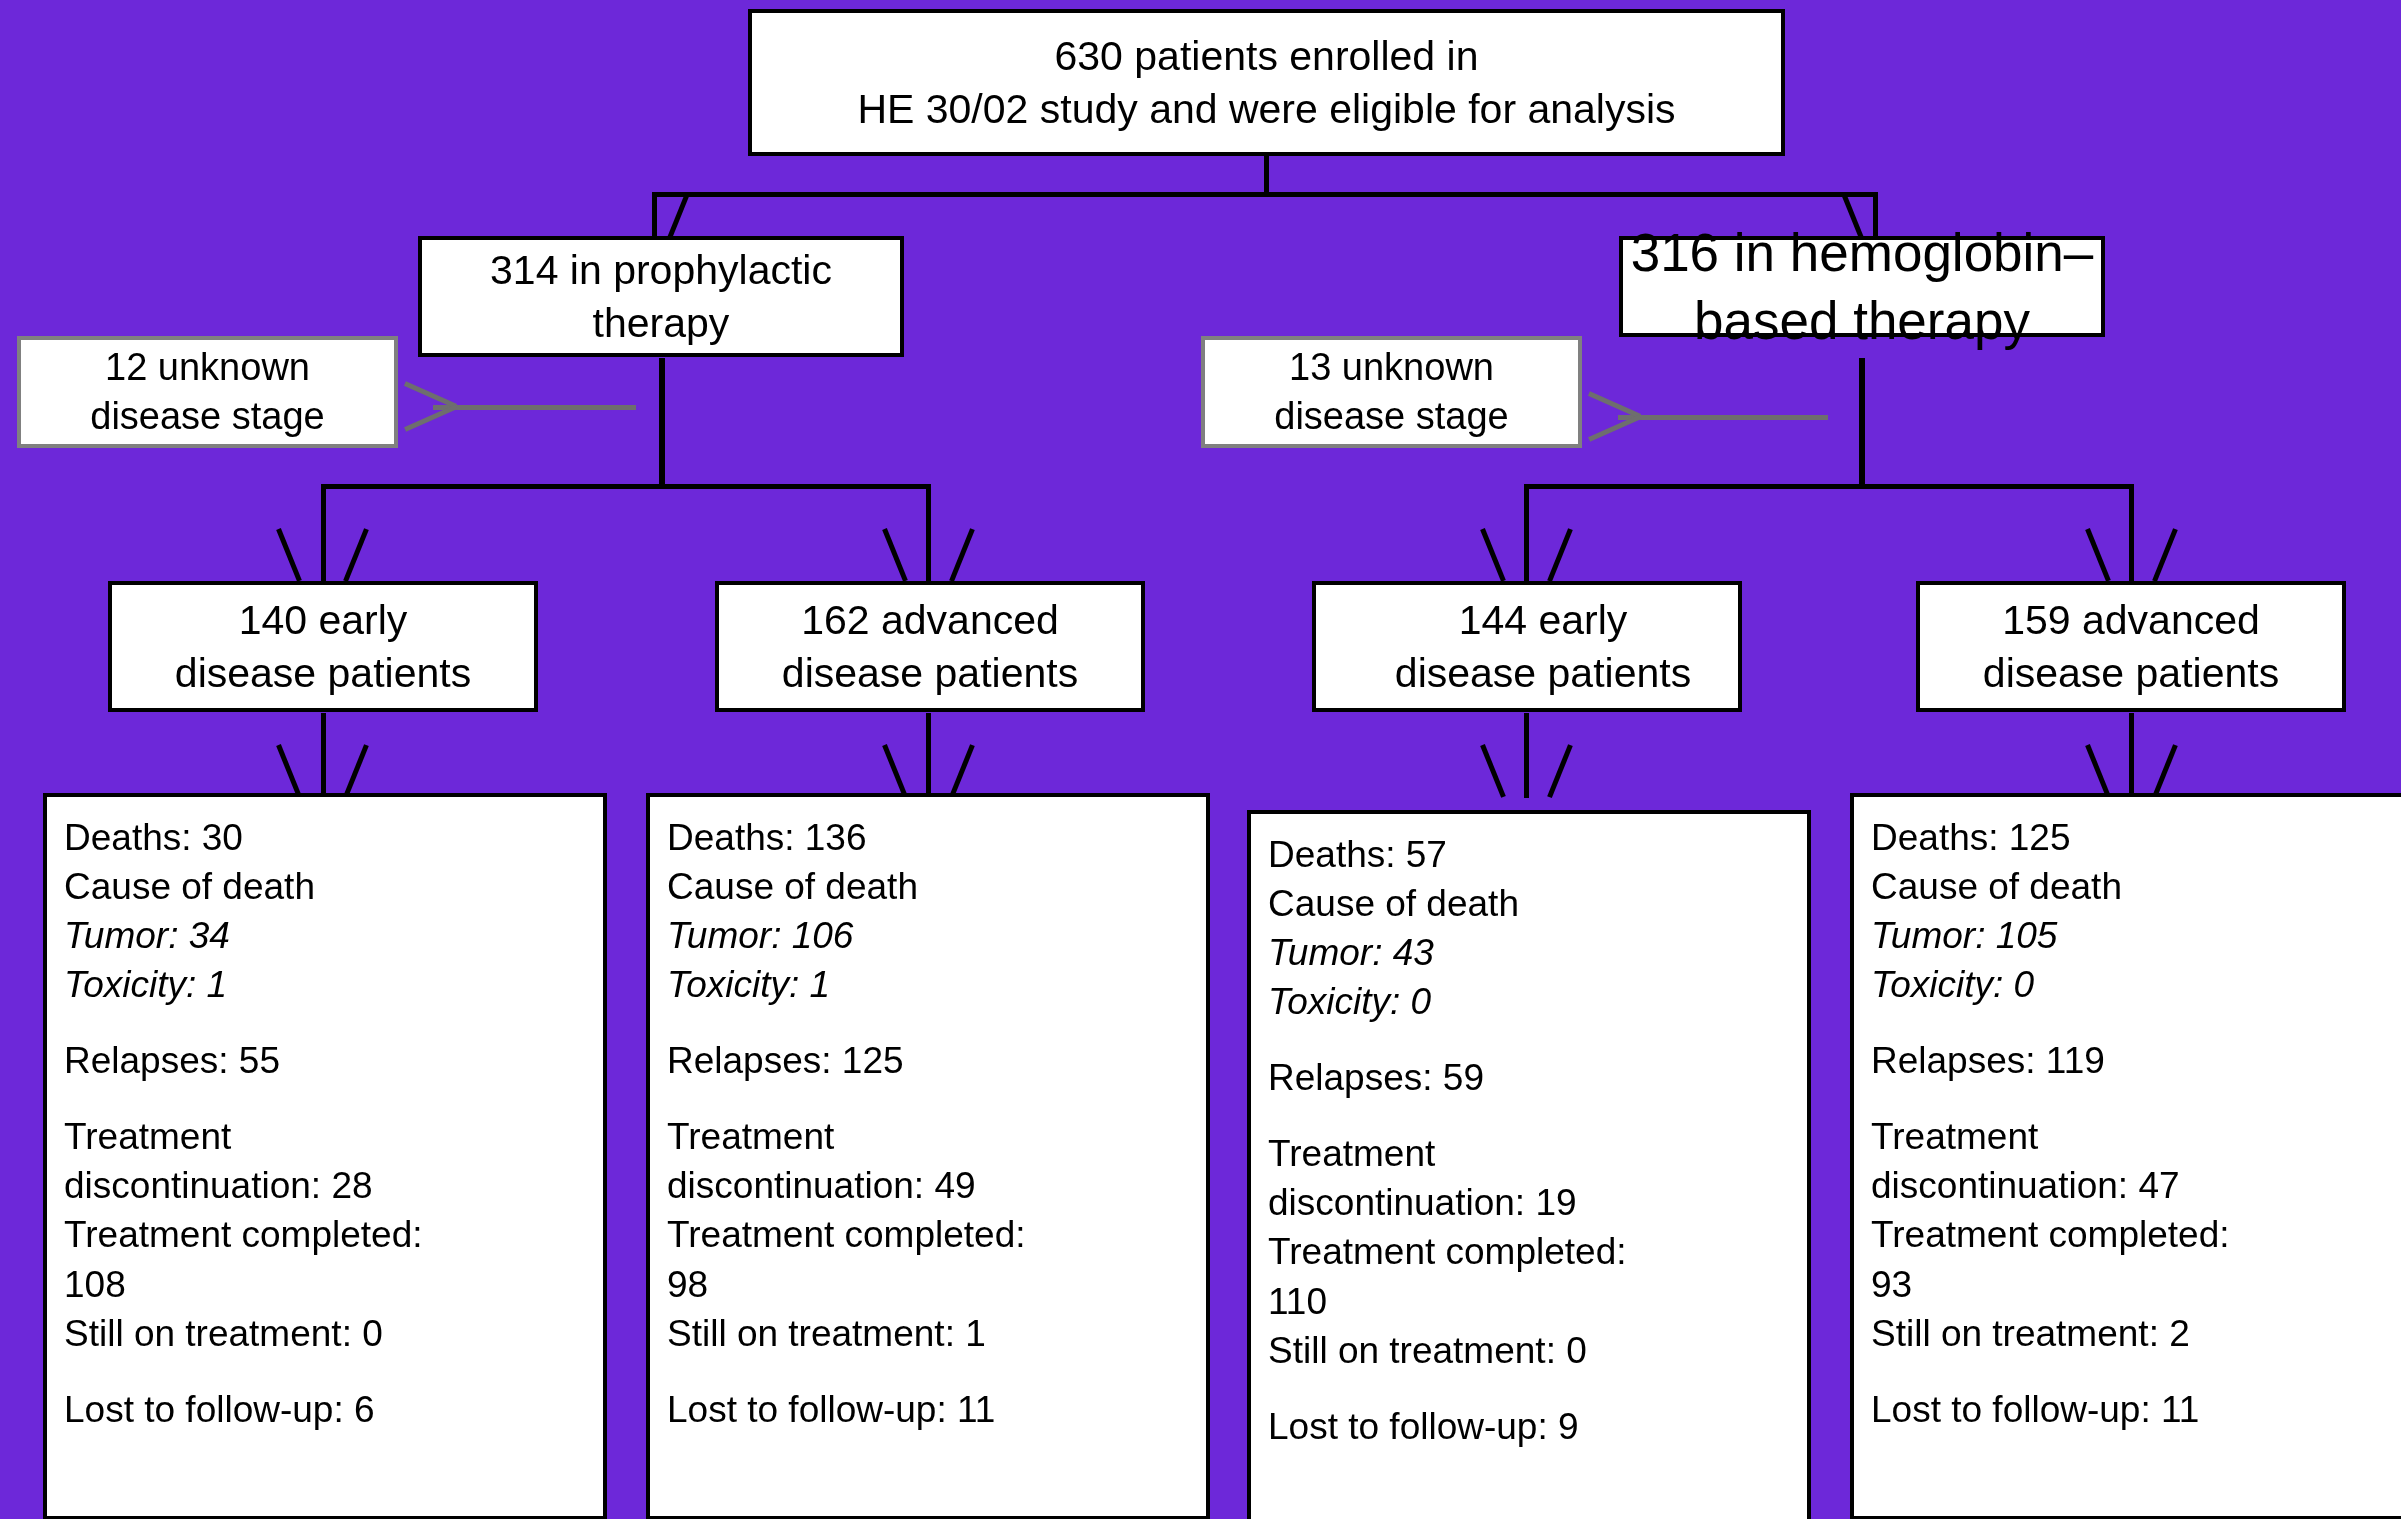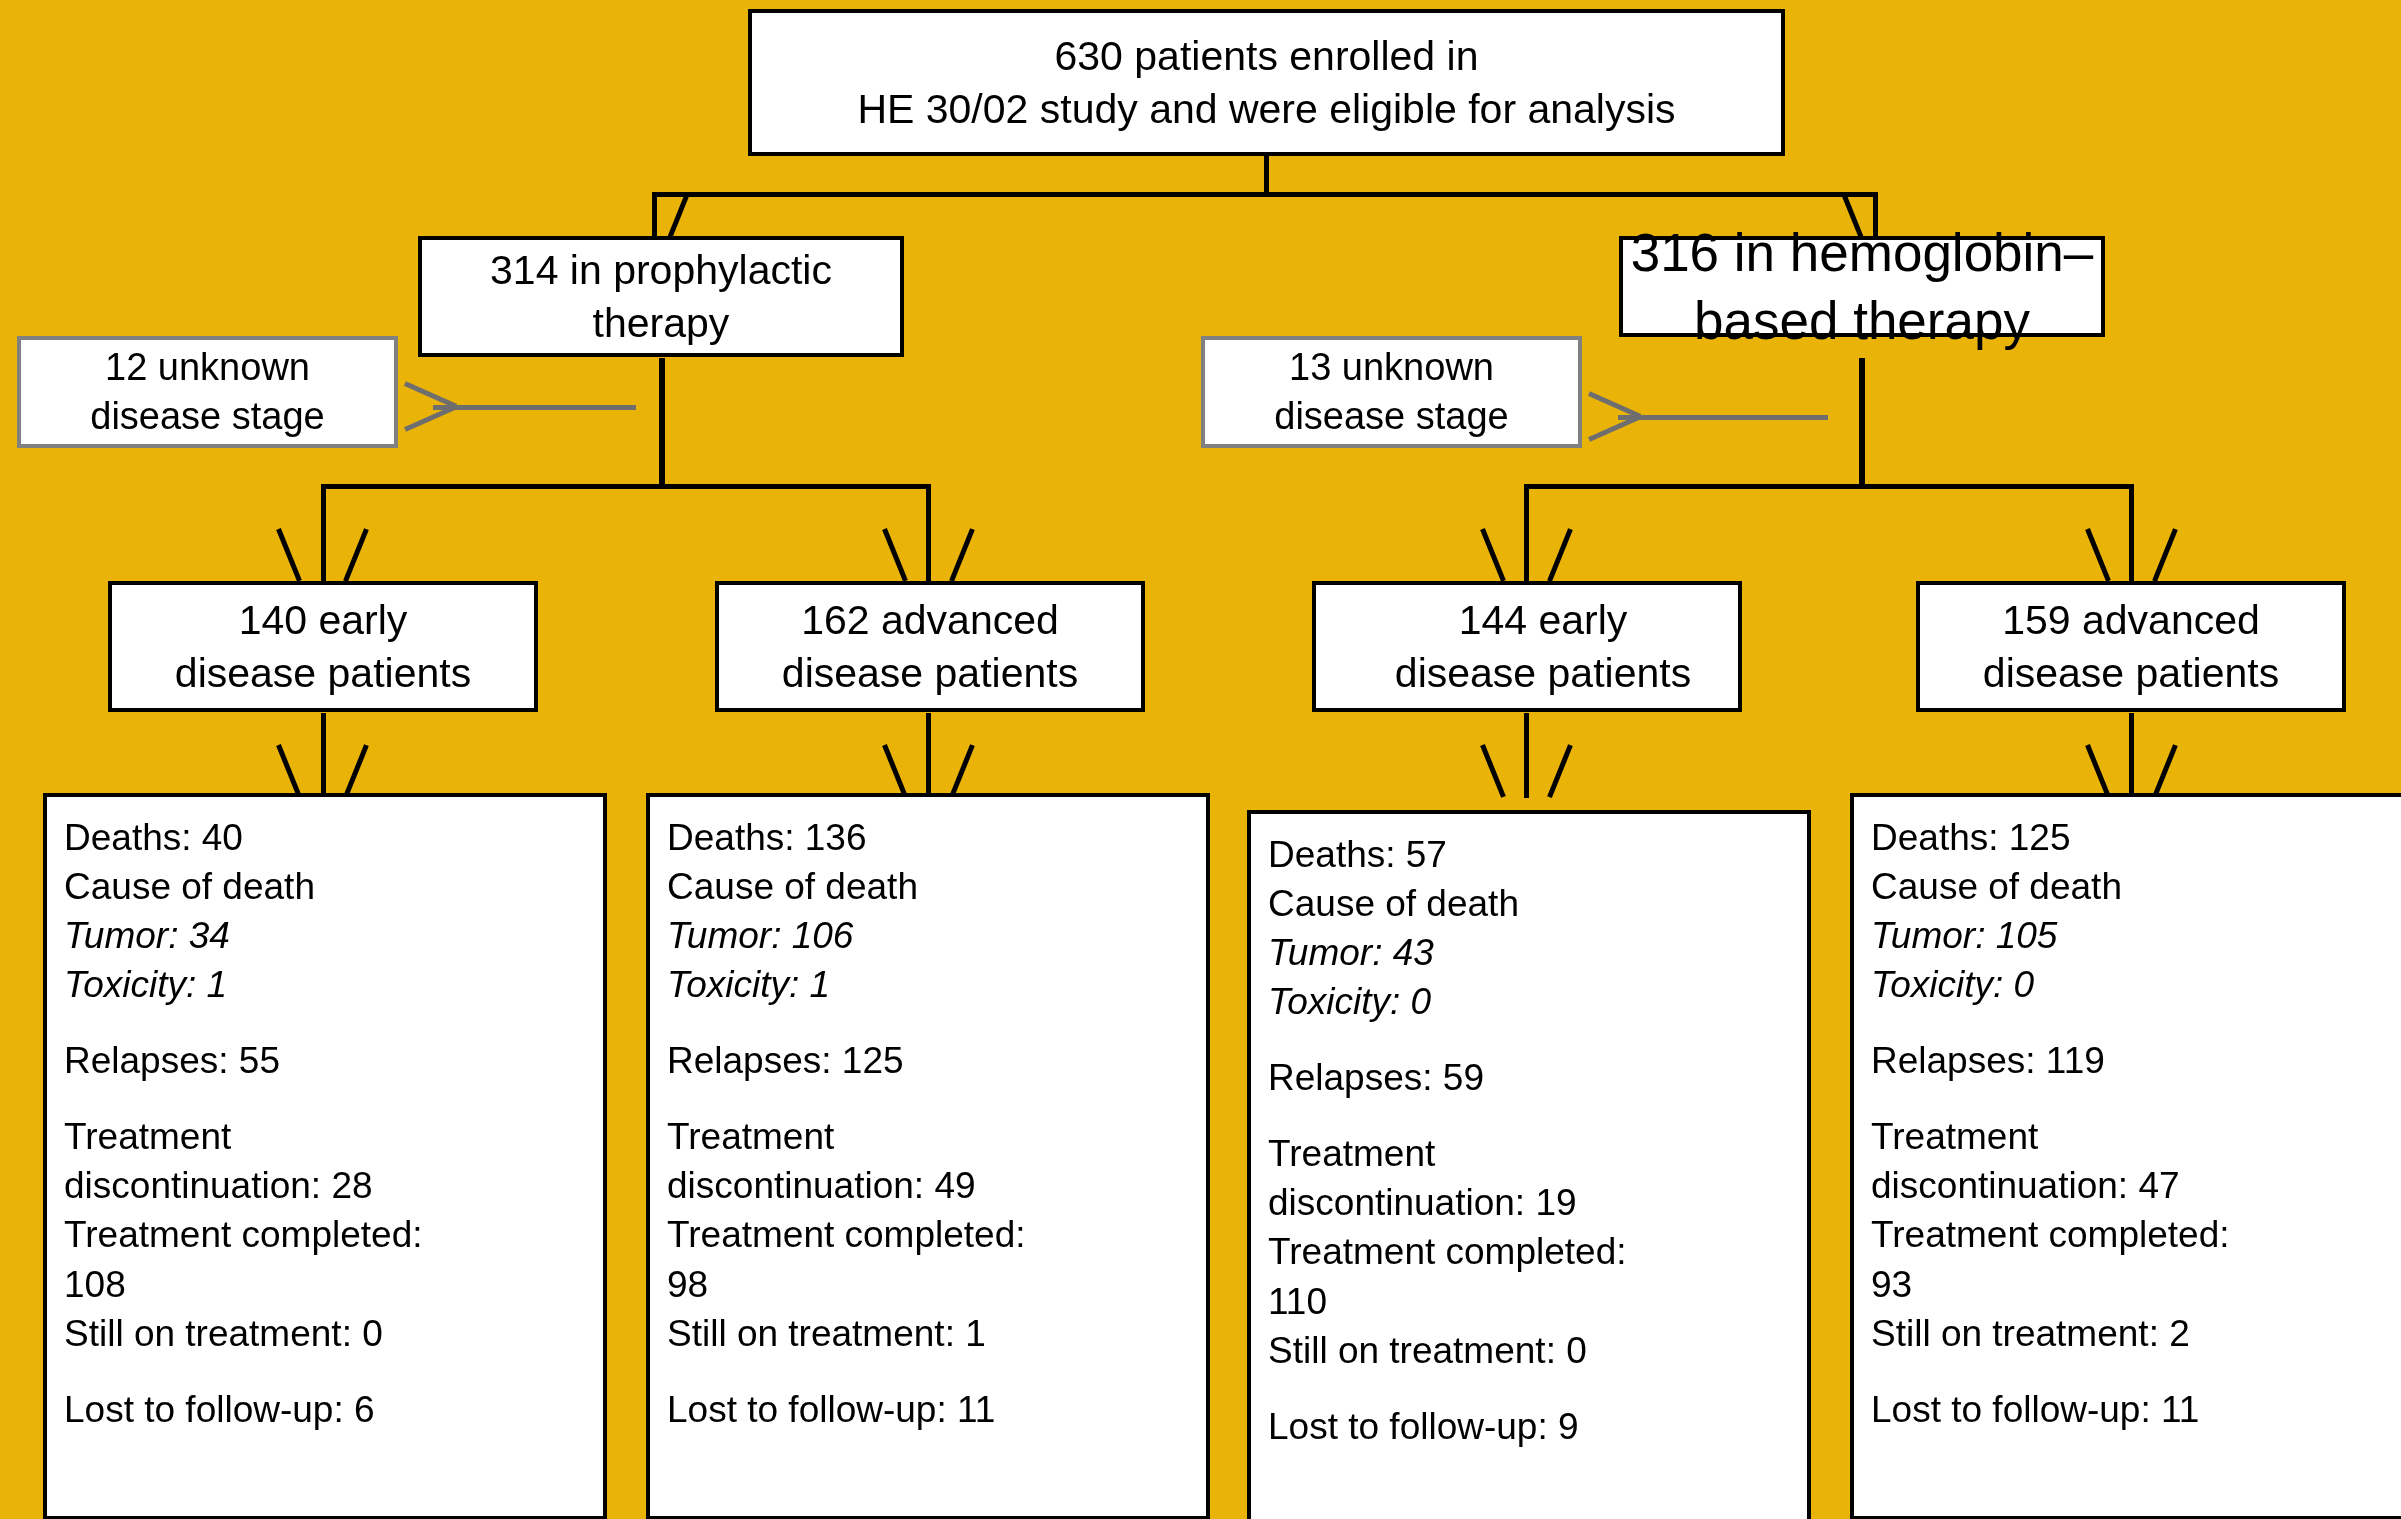--- a/index.html
+++ b/index.html
@@ -4,21 +4,21 @@
 <style>
   html, body {
     margin: 0;
     padding: 0;
     background: #ffffff;
   }
   #flowchart {
     position: relative;
     width: 2401px;
     height: 1520px;
-    background: #eab308;
+    background: #6d28d9;
     font-family: "Liberation Sans", sans-serif;
     color: #000000;
     overflow: hidden;
   }
   
   .node {
     position: absolute;
     box-sizing: border-box;
     background: #ffffff;
     border: 4.6px solid #000000;
@@ -230,21 +230,21 @@
   <div class="vline" style="left:926px; top:713px; height:85px;"></div>
   <div class="arrow-v" style="left:903px; top:741px;"></div>
 
   <div class="vline" style="left:1524px; top:713px; height:85px;"></div>
   <div class="arrow-v" style="left:1501px; top:741px;"></div>
 
   <div class="vline" style="left:2129px; top:713px; height:85px;"></div>
   <div class="arrow-v" style="left:2106px; top:741px;"></div>
 
   <div class="detail" style="left:43px; top:793px; width:564px; height:727px; font-size:37px;">
-    <div class="line">Deaths: 40</div>
+    <div class="line">Deaths: 30</div>
     <div class="line">Cause of death</div>
     <div class="line italic">Tumor: 34</div>
     <div class="line italic">Toxicity: 1</div>
     <div class="spacer"></div>
     <div class="line">Relapses: 55</div>
     <div class="spacer"></div>
     <div class="line">Treatment</div>
     <div class="line">discontinuation: 28</div>
     <div class="line">Treatment completed:</div>
     <div class="line">108</div>

